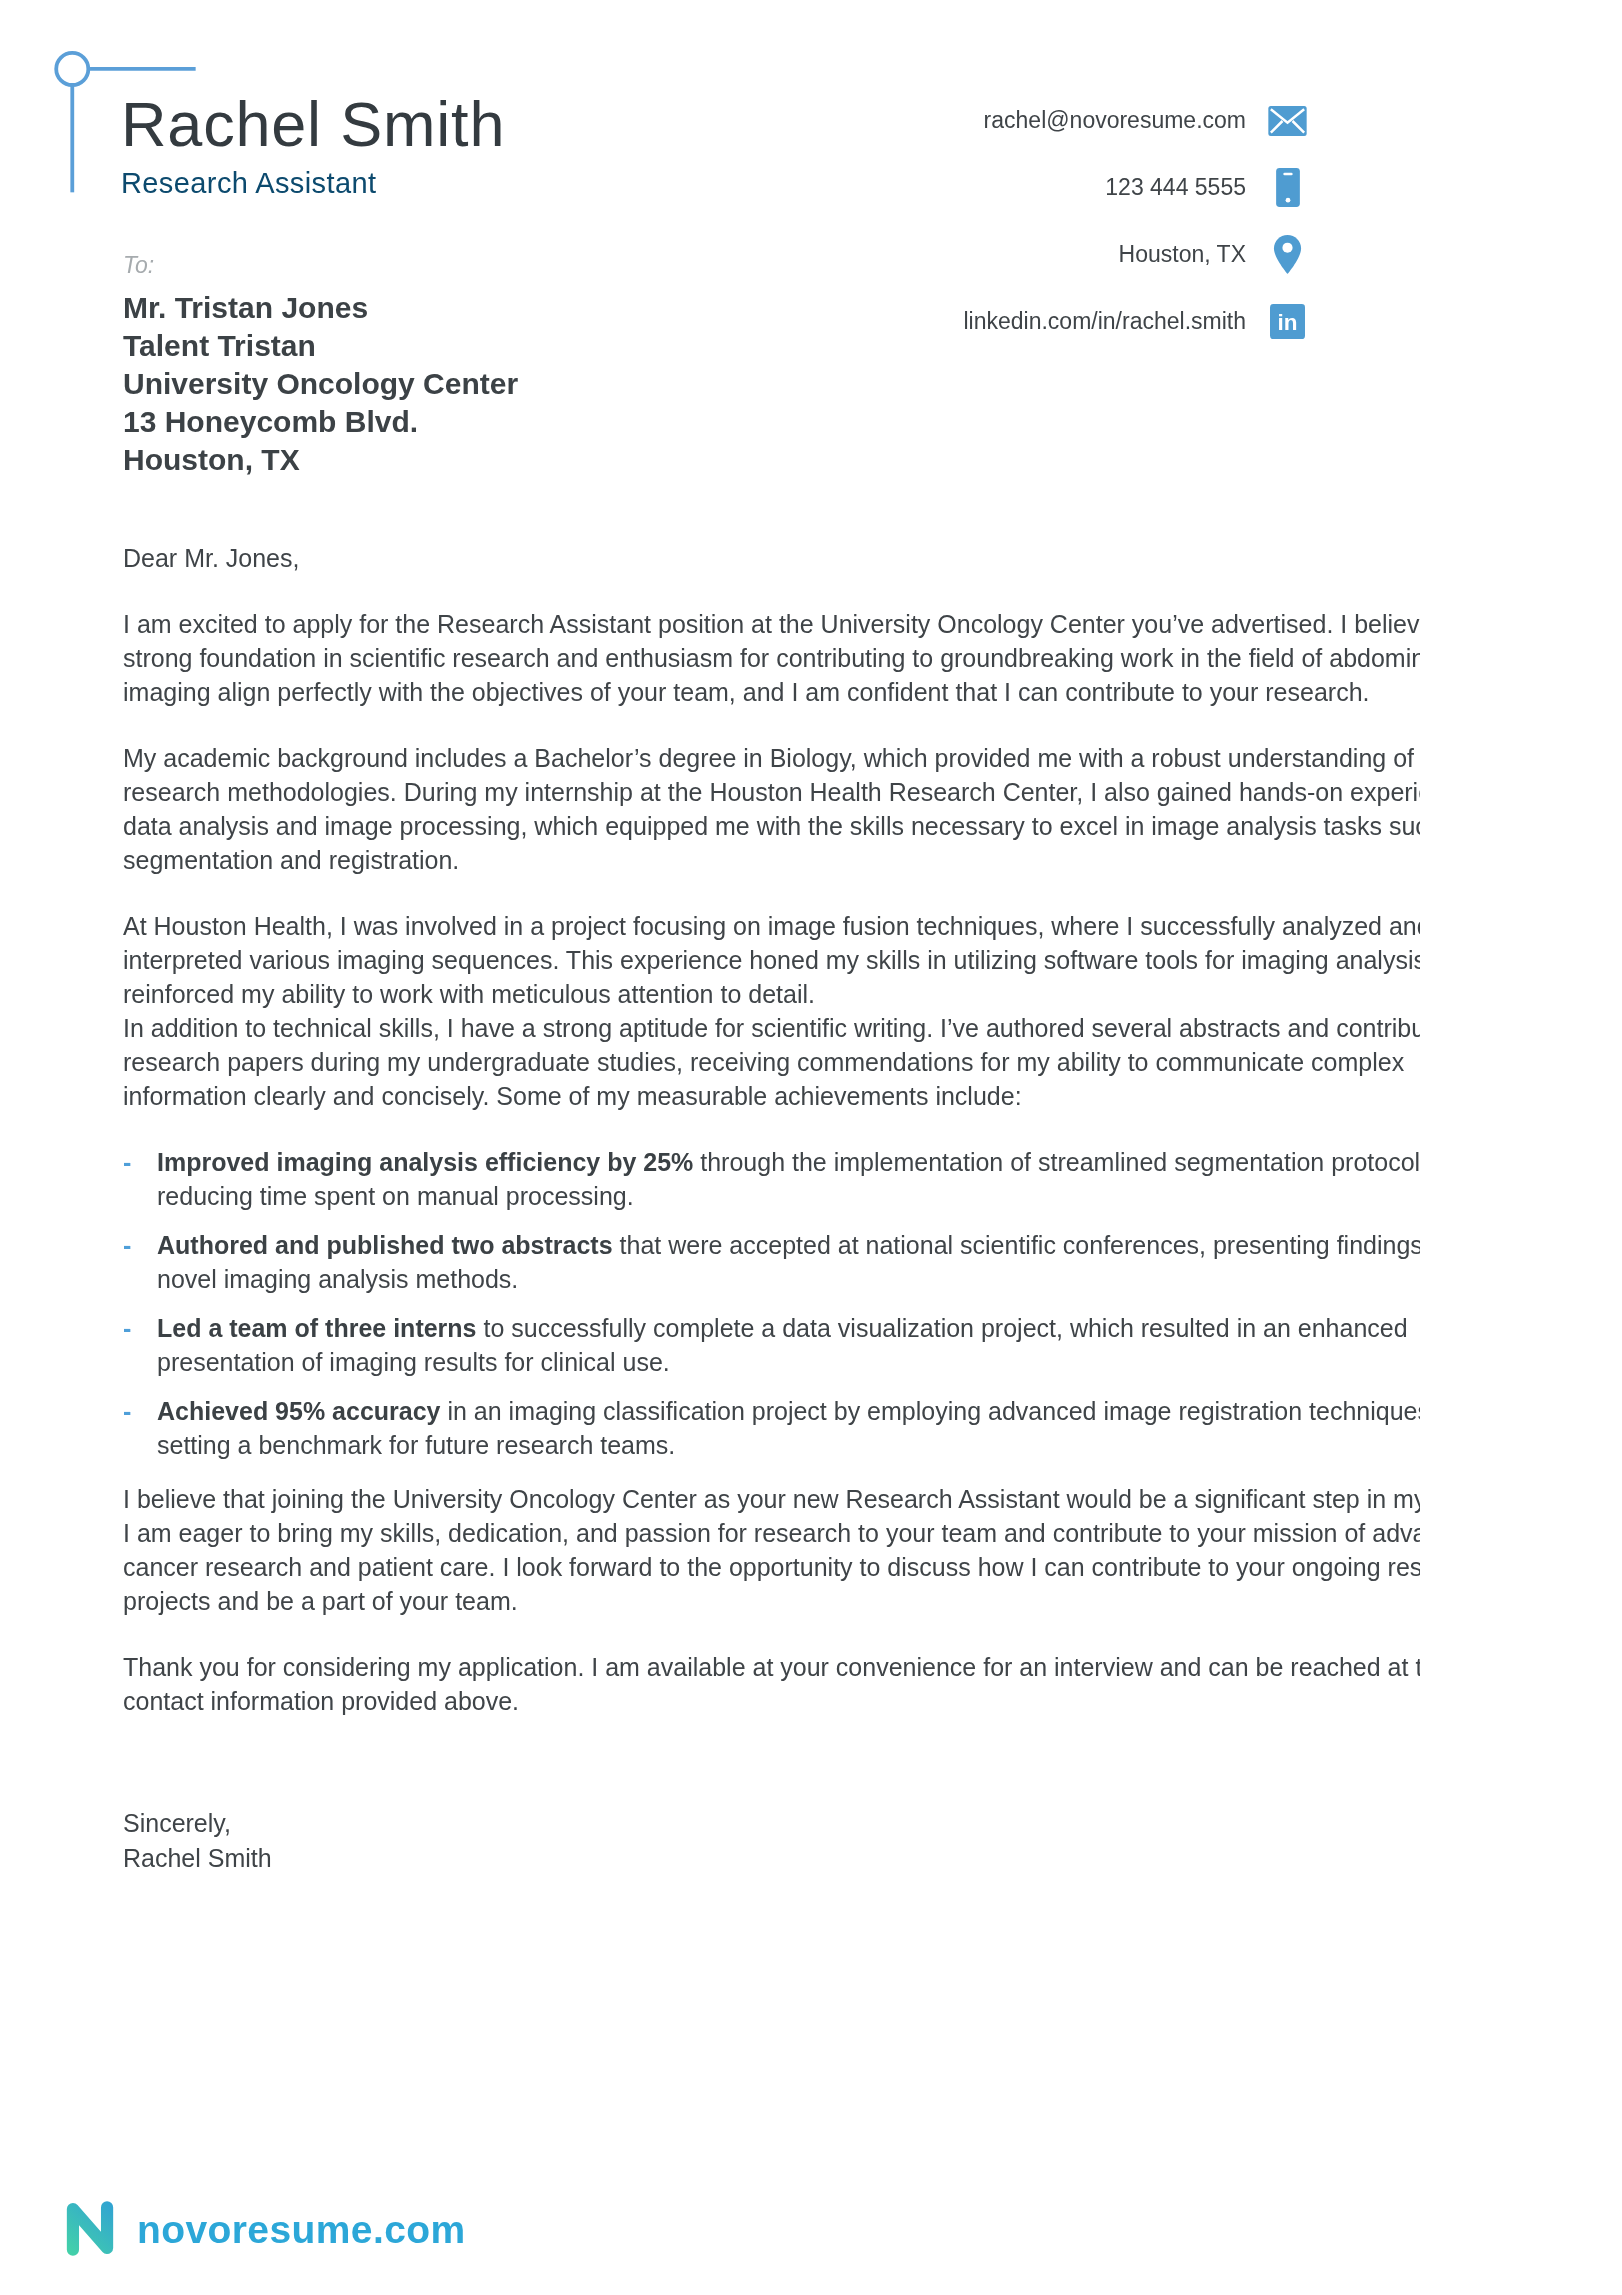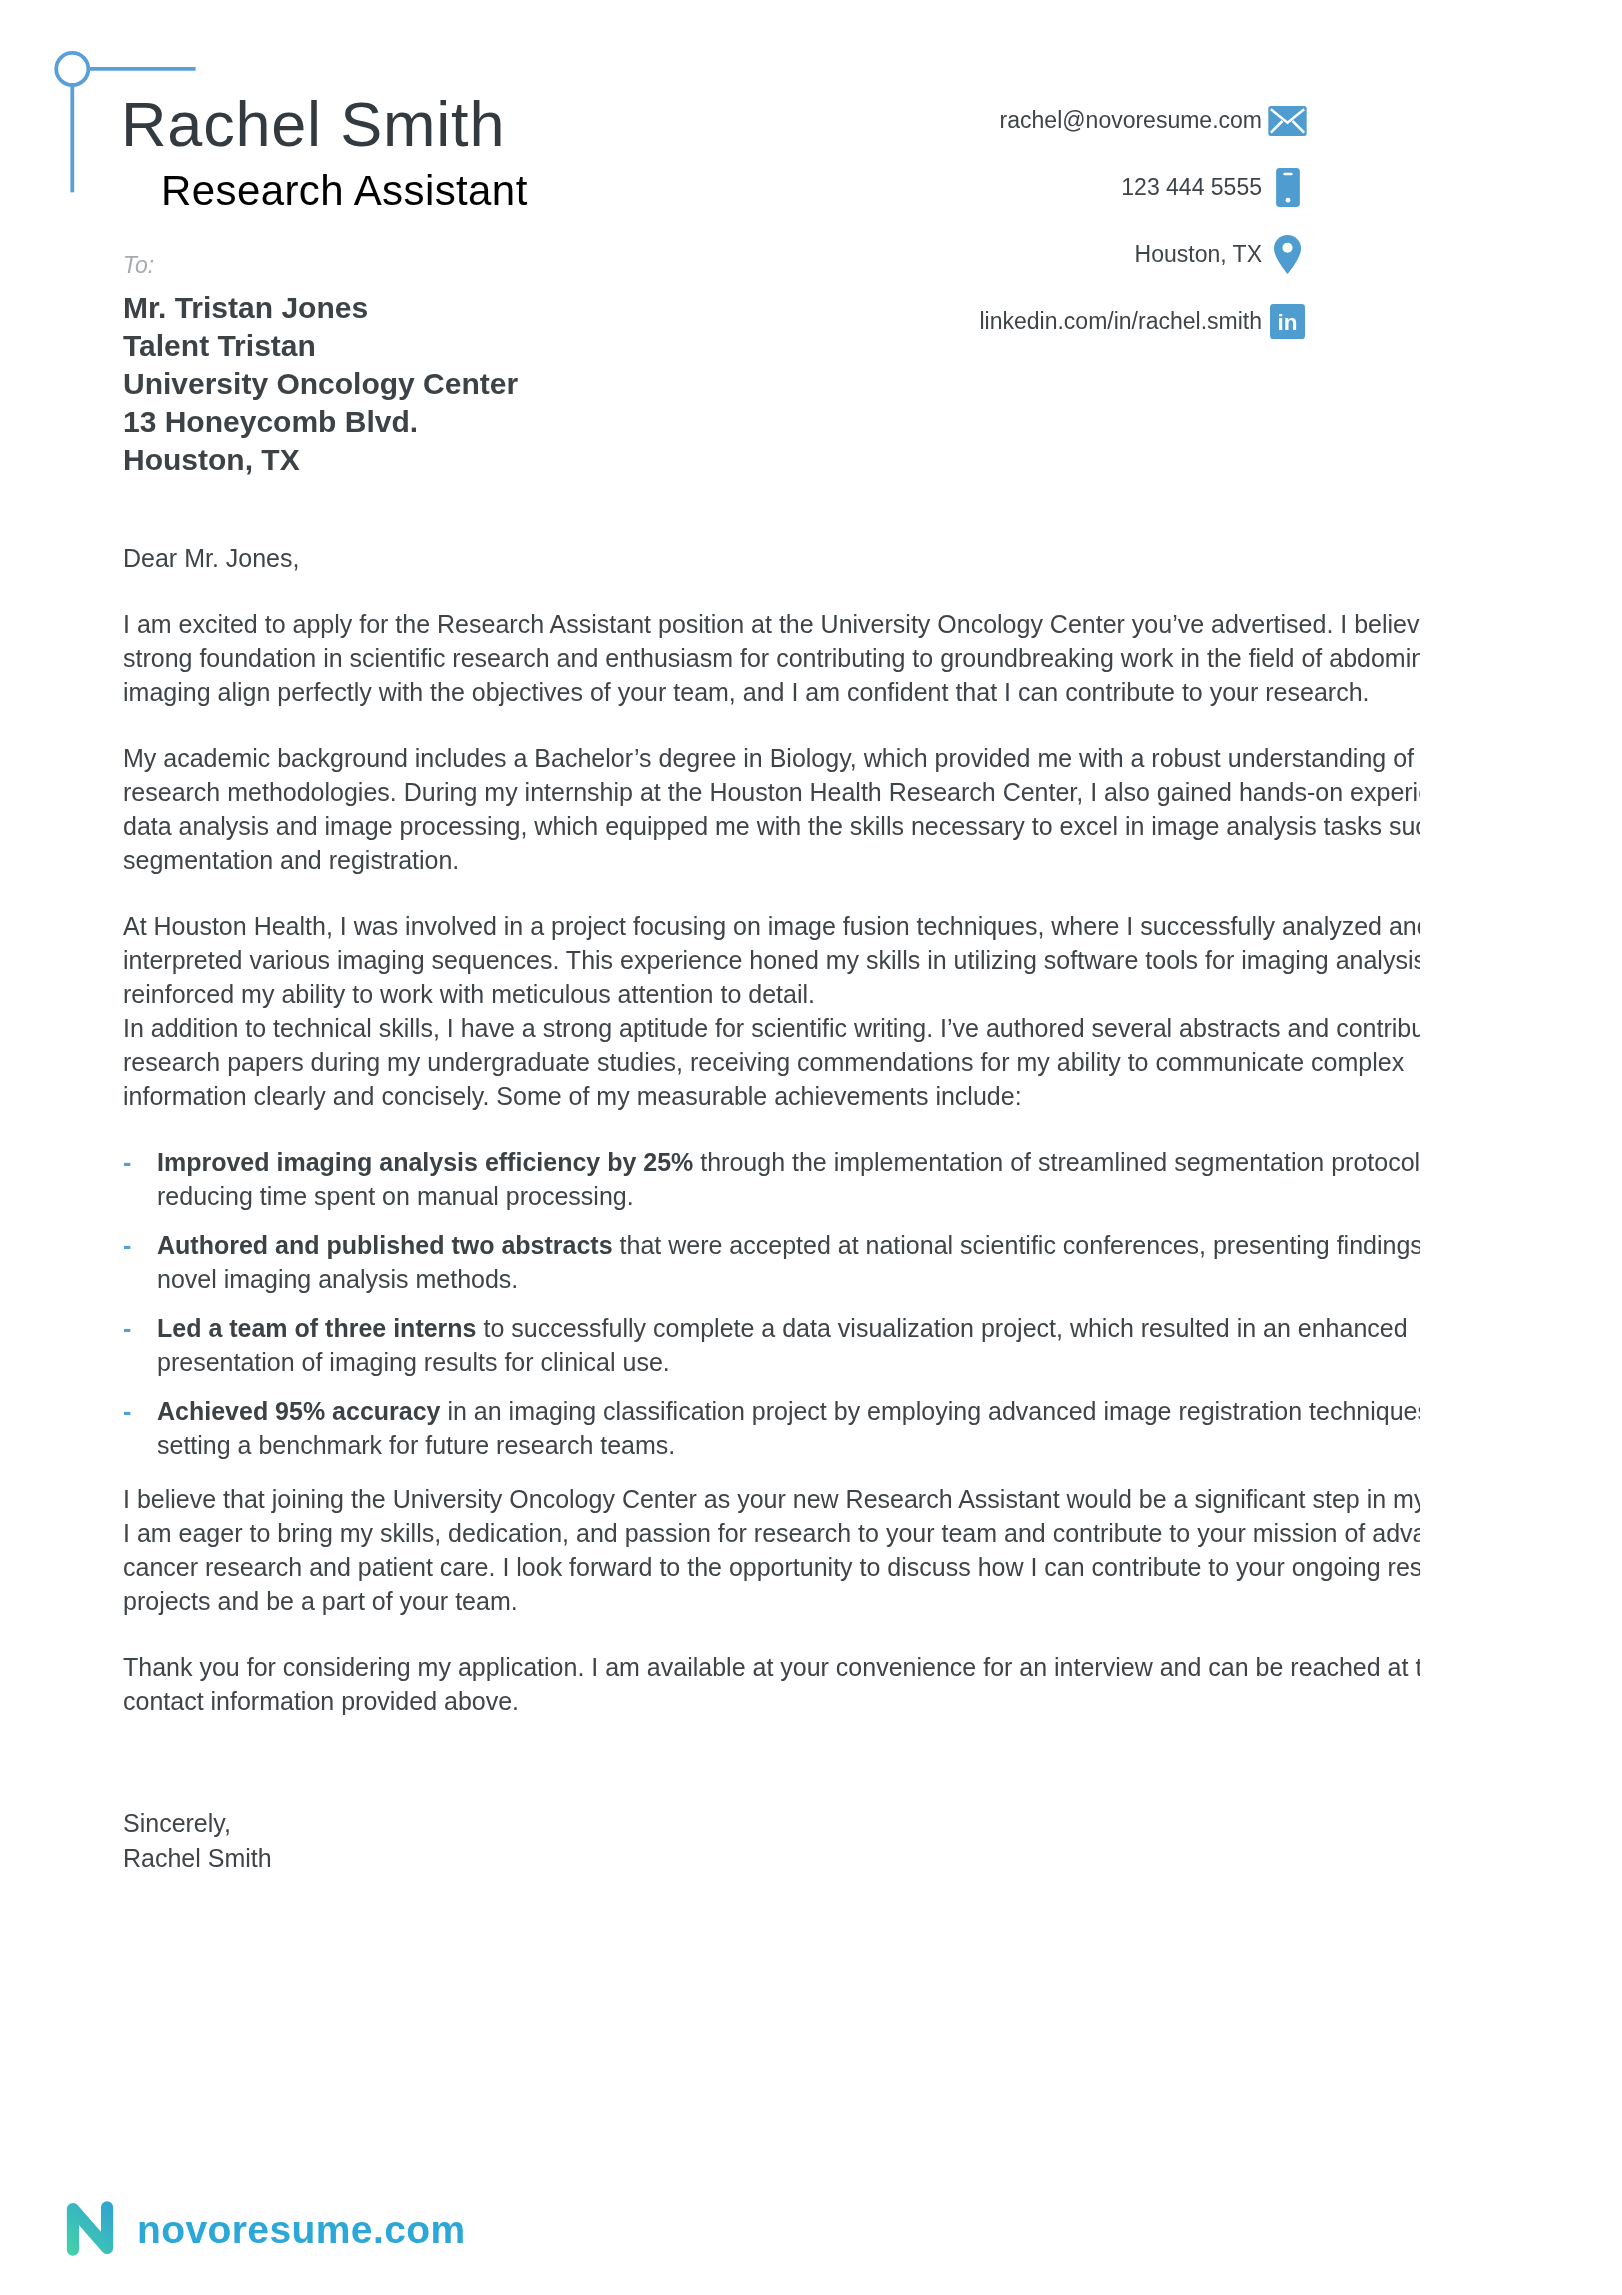--- a/index.html
+++ b/index.html
@@ -7,24 +7,24 @@
     position:relative;width:1420px;height:2295px;background:#ffffff;
     font-family:"Liberation Sans",sans-serif;color:#3f4448;overflow:hidden;
   }
   
   .decor-tl{position:absolute;left:52px;top:47px;}
   .decor-br{position:absolute;left:1419px;top:2080px;}
   .decor-stroke{stroke:#5b9fd8;stroke-width:4.5;fill:none;}
   
   .header{position:absolute;left:121px;top:91px;}
   .name{font-size:63px;font-weight:400;color:#343b40;margin:0;letter-spacing:0.8px;line-height:1.05;}
-  .job-title{font-size:42px;color:#000000;margin-top:10px;letter-spacing:0.4px;margin-left:40px;}
+  .job-title{font-size:29px;color:#0c4a6e;margin-top:10px;letter-spacing:0.4px;}
   
   .contact{position:absolute;top:101px;right:113px;display:flex;flex-direction:column;align-items:flex-end;gap:28px;}
-  .c-row{display:flex;align-items:center;gap:6px;height:39px;}
+  .c-row{display:flex;align-items:center;gap:22px;height:39px;}
   .c-text{font-size:23px;color:#3f4448;white-space:nowrap;}
   .c-icon{width:39px;display:flex;justify-content:center;align-items:center;}
   
   .recipient{position:absolute;left:123px;top:252px;}
   .to-label{font-size:23px;font-style:italic;color:#a6abae;margin-bottom:10px;}
   .r-line{font-size:30px;line-height:38px;color:#3c4246;font-weight:bold;}
   
   .letter-body{position:absolute;left:123px;top:541px;width:1392px;font-size:25px;line-height:34px;color:#3f4448;}
   .letter-body p{margin:0 0 32px 0;white-space:pre-line;}
   .bullets{list-style:none;margin:0 0 20px 0;padding:0;}

